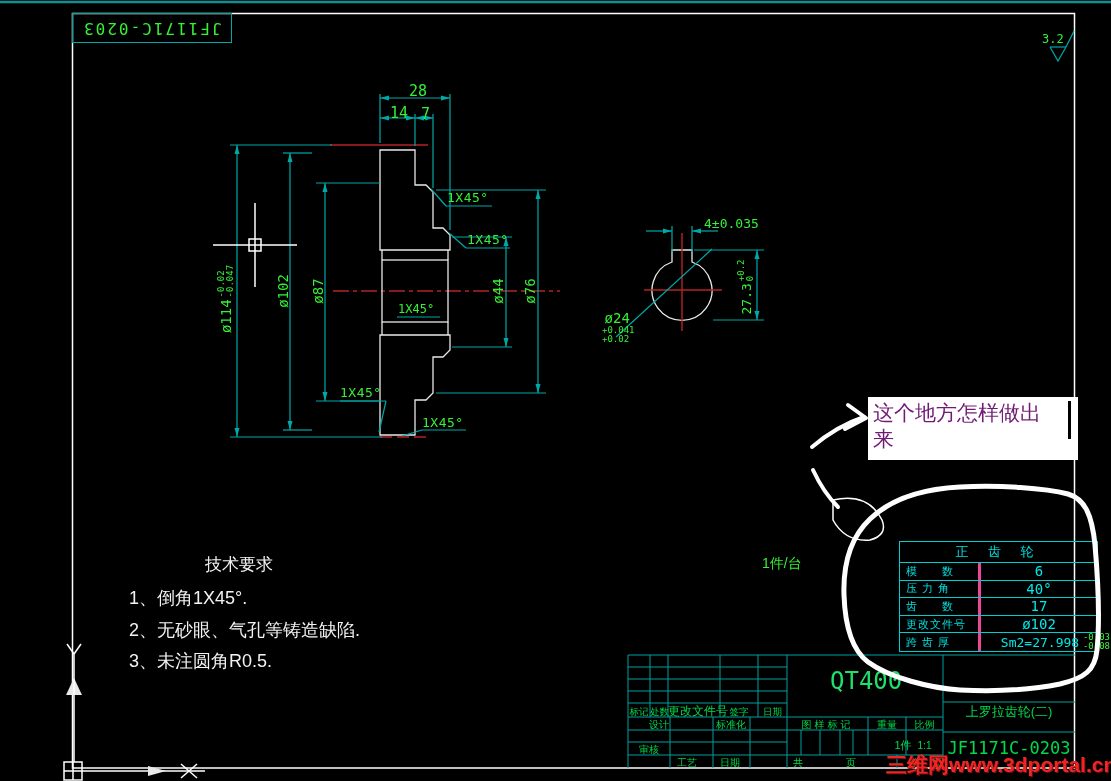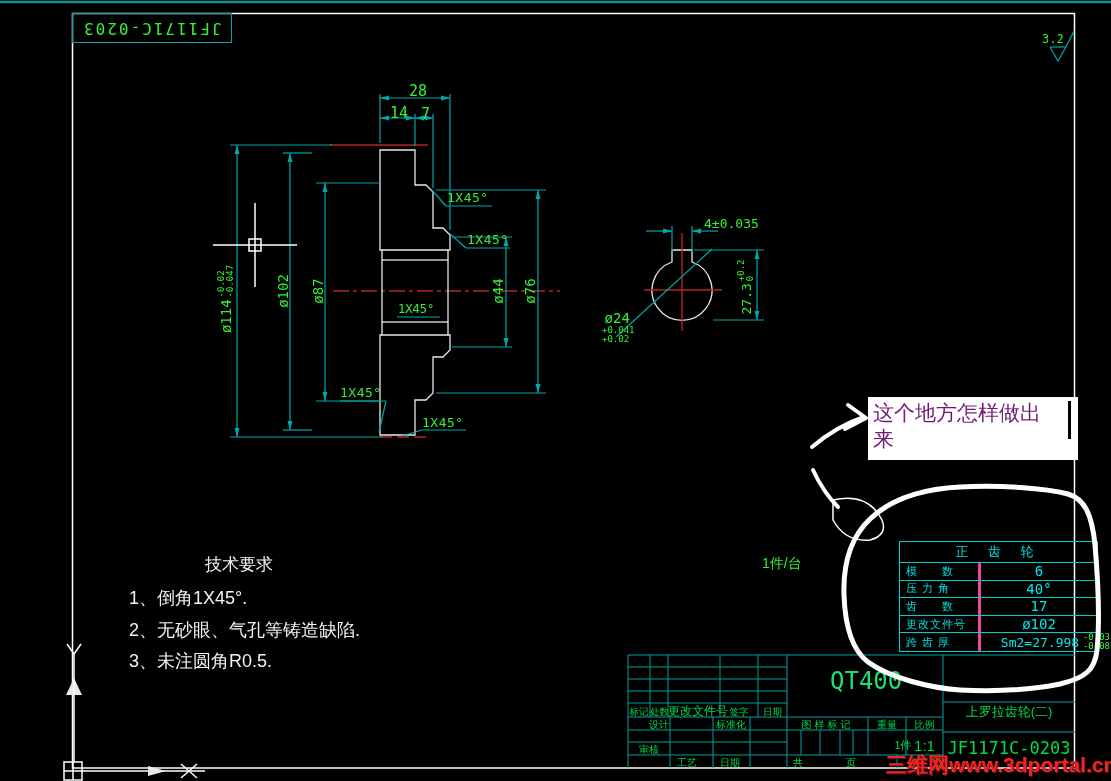--- a/index.html
+++ b/index.html
@@ -302,21 +302,21 @@
   <span class="tb" style="left:628px;top:719px;width:62px;">设计</span>
   <span class="tb" style="left:711px;top:719px;width:40px;">标准化</span>
   <span class="tb" style="left:628px;top:744px;width:42px;">审核</span>
   <span class="tb" style="left:660px;top:757px;width:54px;">工艺</span>
   <span class="tb" style="left:705px;top:757px;width:50px;">日期</span>
   <span class="tb" style="left:830px;top:668px;font-size:24px;line-height:26px;font-family:'DejaVu Sans Mono',monospace;color:#1fdf6f;">QT400</span>
   <span class="tb" style="left:787px;top:719px;width:81px;letter-spacing:3px;">图样标记</span>
   <span class="tb" style="left:868px;top:719px;width:38px;">重量</span>
   <span class="tb" style="left:906px;top:719px;width:37px;">比例</span>
   <span class="tb" style="left:868px;top:740px;width:38px;font-size:11px;margin-left:16px;">1件</span>
-  <span class="tb" style="left:906px;top:740px;width:37px;font-size:15px;">1:1</span>
+  <span class="tb" style="left:906px;top:740px;width:37px;font-size:10px;">1:1</span>
   <span class="tb" style="left:793px;top:757px;">共</span>
   <span class="tb" style="left:846px;top:757px;">页</span>
   <span class="tb" style="left:909px;top:757px;">第</span>
   <span class="tb" style="left:933px;top:757px;">页</span>
   <span class="tb" style="left:943px;top:705px;width:132px;font-size:13px;line-height:14px;">上罗拉齿轮(二)</span>
   <span class="tb" style="left:943px;top:739px;width:132px;font-size:17px;line-height:18px;font-family:'DejaVu Sans Mono',monospace;">JF1171C-0203</span>
 
   <div id="watermark" class="cjk">三维网www.3dportal.cn</div>
 
   <svg width="1111" height="781" style="pointer-events:none;">

